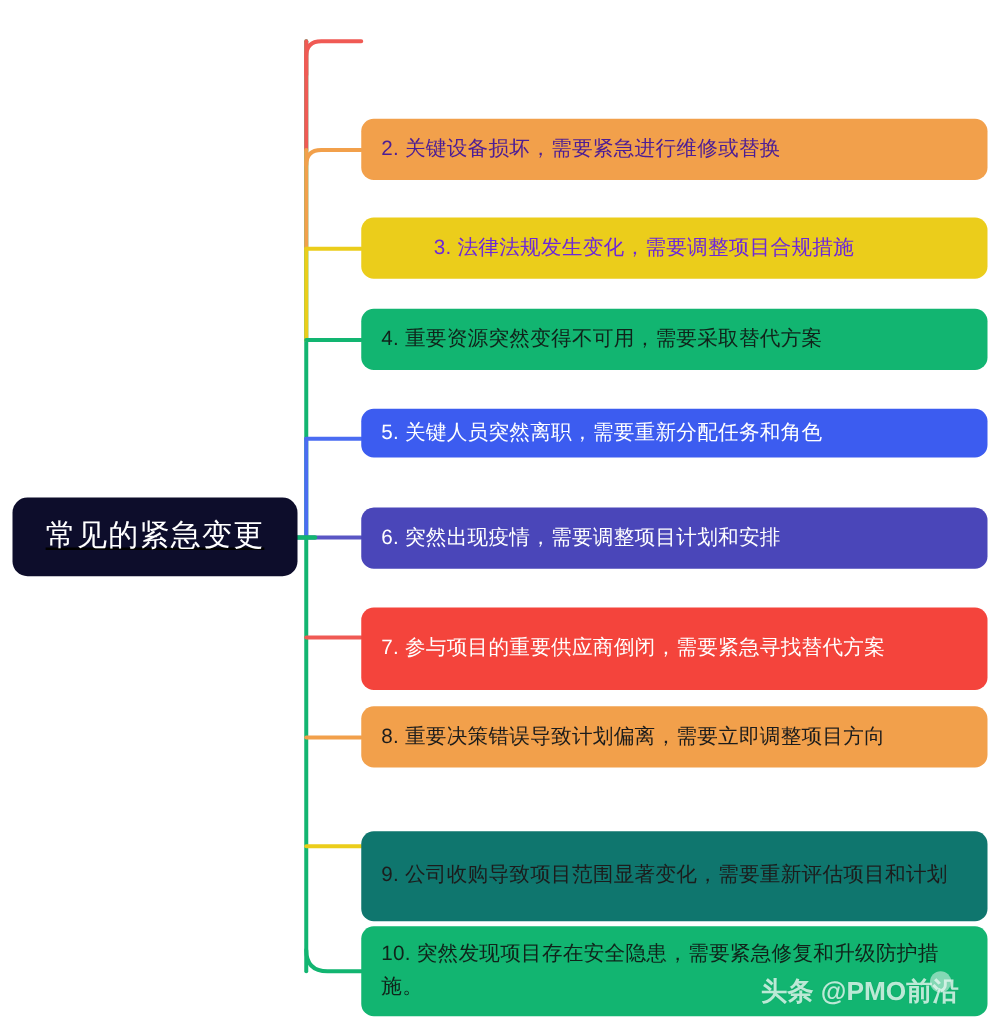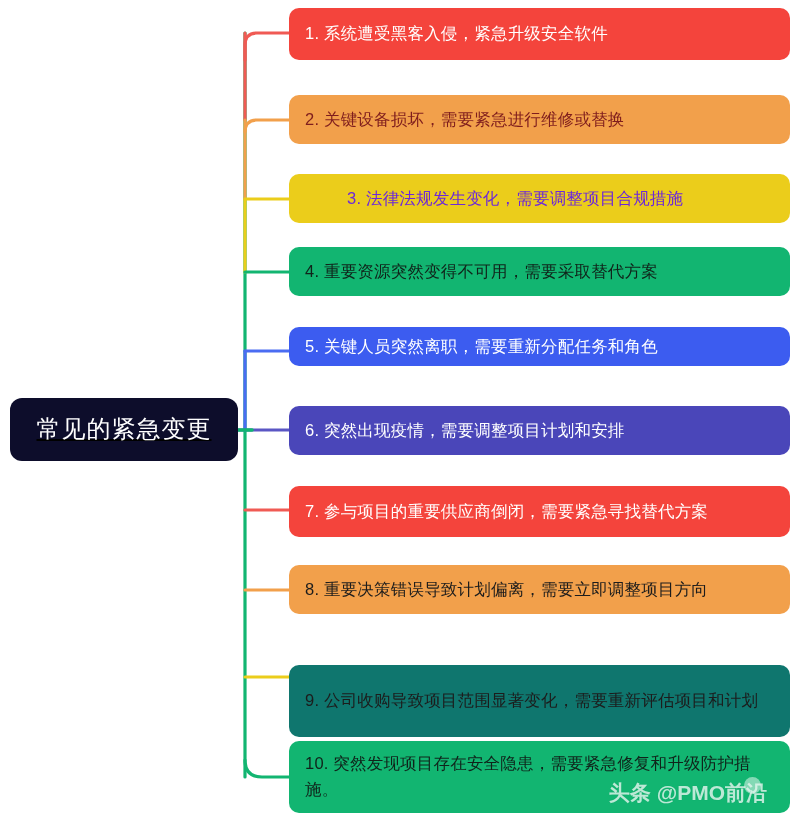--- a/index.html
+++ b/index.html
@@ -127,45 +127,42 @@
 
     <path d="M245,677 Q245,677 257,677 L289,677" stroke="#ebcd1b" stroke-width="3.2" fill="none" stroke-linecap="round"></path>
 
     <path d="M245,760 Q245,777 262,777 L289,777" stroke="#12b571" stroke-width="3.2" fill="none" stroke-linecap="round"></path>
   </svg>
 
   <div class="root-node">
     <span class="root-label">常见的紧急变更</span>
   </div>
 
-  <div class="branch-node" style="top:8px;height:52px;background:#f4443c;">
-    <span class="branch-label" style="color:#ffffff;">1. 系统遭受黑客入侵，紧急升级安全软件</span>
-  </div>
 
   <div class="branch-node" style="top:95px;height:49px;background:#f2a04b;">
-    <span class="branch-label" style="color:#7f1d1d;">2. 关键设备损坏，需要紧急进行维修或替换</span>
+    <span class="branch-label" style="color:#4c1d95;">2. 关键设备损坏，需要紧急进行维修或替换</span>
   </div>
 
   <div class="branch-node" style="top:174px;height:49px;background:#ebcd1b;">
     <span class="branch-label" style="color:#6d28d9;margin-left:42px;">3. 法律法规发生变化，需要调整项目合规措施</span>
   </div>
 
   <div class="branch-node" style="top:247px;height:49px;background:#12b571;">
     <span class="branch-label" style="color:#10231a;">4. 重要资源突然变得不可用，需要采取替代方案</span>
   </div>
 
   <div class="branch-node" style="top:327px;height:39px;background:#3c5cf0;">
     <span class="branch-label" style="color:#ffffff;">5. 关键人员突然离职，需要重新分配任务和角色</span>
   </div>
 
   <div class="branch-node" style="top:406px;height:49px;background:#4a46b9;">
     <span class="branch-label" style="color:#ffffff;">6. 突然出现疫情，需要调整项目计划和安排</span>
   </div>
 
-  <div class="branch-node" style="top:486px;height:51px;background:#f4443c;">
+  <div class="branch-node" style="top:486px;height:66px;background:#f4443c;">
     <span class="branch-label" style="color:#ffffff;">7. 参与项目的重要供应商倒闭，需要紧急寻找替代方案</span>
   </div>
 
   <div class="branch-node" style="top:565px;height:49px;background:#f2a04b;">
     <span class="branch-label" style="color:#1c1c1c;">8. 重要决策错误导致计划偏离，需要立即调整项目方向</span>
   </div>
 
   <div class="branch-node" style="top:665px;height:72px;background:#0f766e;">
     <span class="branch-label" style="color:#1c1c1c;">9. 公司收购导致项目范围显著变化，需要重新评估项目和计划</span>
   </div>

